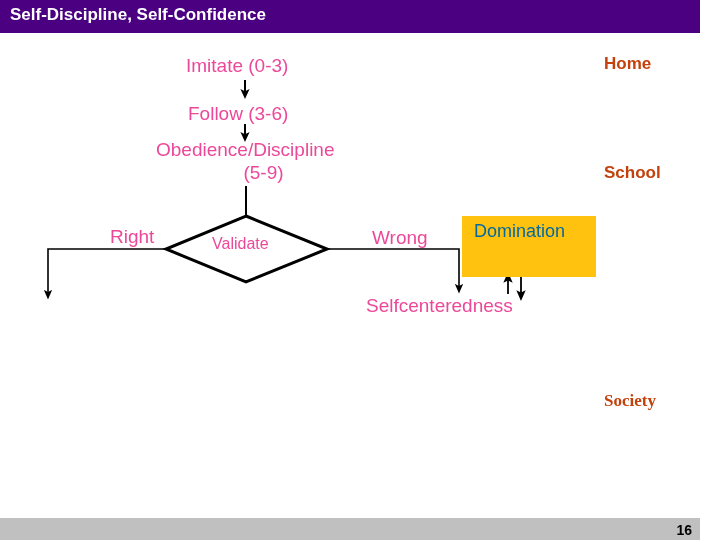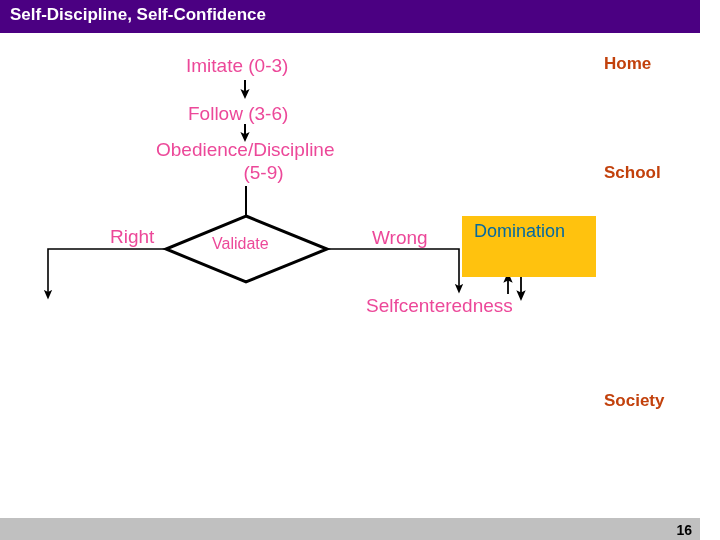--- a/index.html
+++ b/index.html
@@ -92,21 +92,21 @@
   #obedience-text { left: 156px; top: 138px; text-align: left; }
   #obedience-line2{ left: 156px; top: 161px; width: 215px; text-align: center; }
   #validate-text  { left: 212px; top: 232px; font-size: 16px; text-align: right; }
   #right-text     { left: 110px; top: 225px; }
   #wrong-text     { left: 372px; top: 226px; }
   #selfcentered-text { left: 366px; top: 294px; }
 
   #home-label       { left: 604px; top: 54px;  }
   #school-label     { left: 604px; top: 163px; }
   #university-label { left: 608px; top: 258px; }
-  #society-label    { left: 604px; top: 391px; }
+  #society-label    { left: 604px; top: 391px; font-family: Liberation Serif, serif; }
 
   
   #footer-bar {
     position: absolute;
     left: 0;
     top: 518px;
     width: 720px;
     height: 22px;
     background: #C0C0C0;
   }

